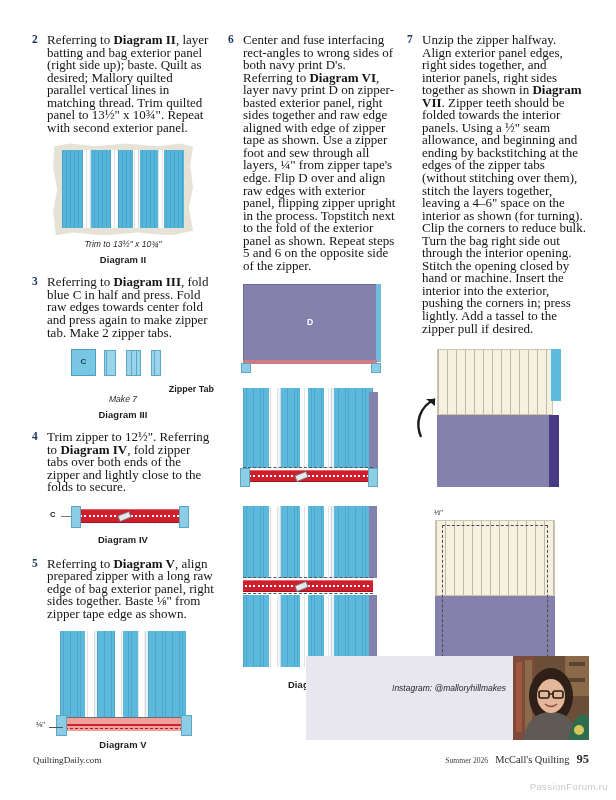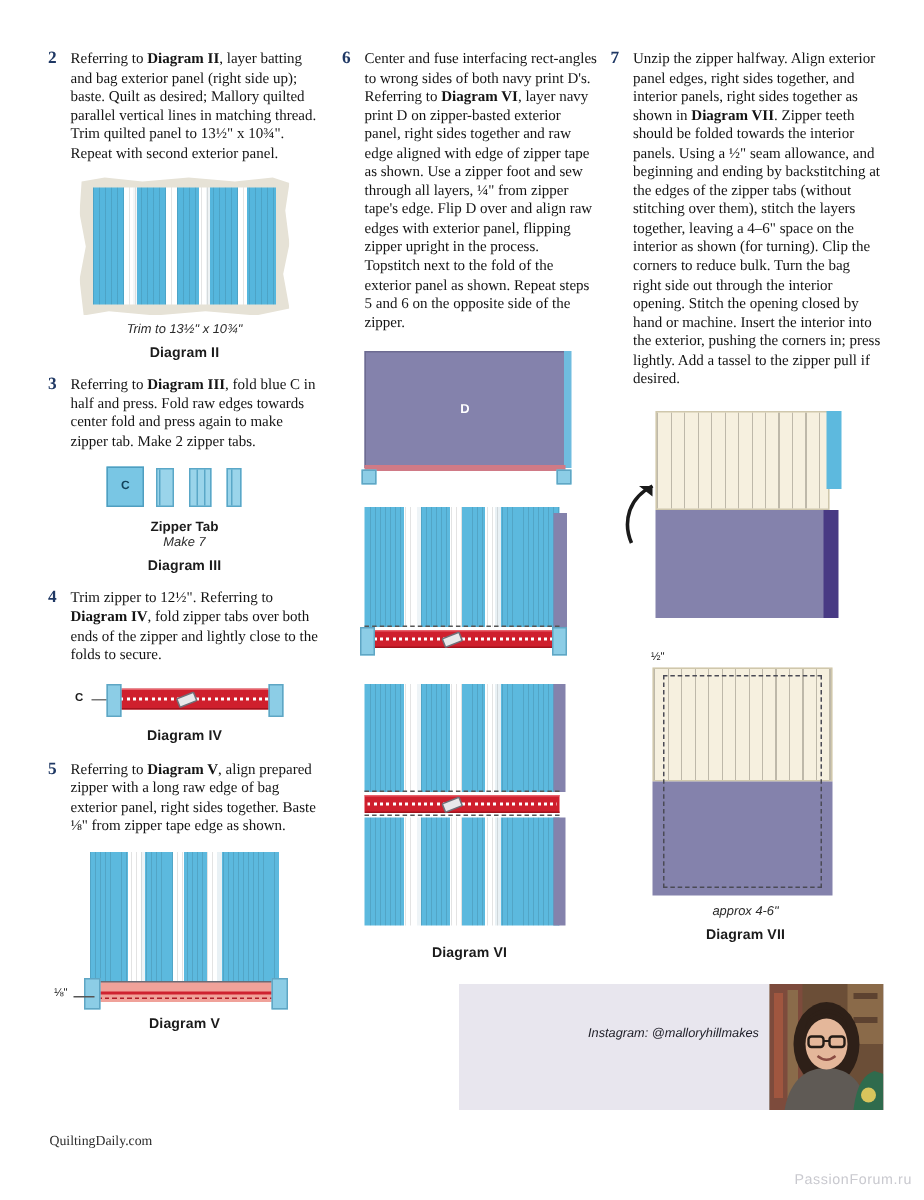--- a/index.html
+++ b/index.html
@@ -17,41 +17,41 @@
   .col-3{left:407px;width:180px;}
 
   
   .step{position:relative;padding-left:15px;margin-bottom:4px;}
   .step-num{
     position:absolute;left:0;top:-1px;
     font-family:"Liberation Serif", serif;
     font-weight:bold;font-size:11.5px;color:#1f3864;
   }
   .step-body{
-    font-size:10px;line-height:12.55px;text-align:left;
+    font-size:13px;line-height:12.55px;text-align:left;
     font-family:"Liberation Serif", serif;
     color:#141414;
   }
   .step-body b{font-weight:bold;}
 
   
   .dia-wrap{position:relative;margin:7px 0 5px 0;text-align:center;}
   .dia-cap{
     font-family:"Liberation Sans", sans-serif;
     font-weight:bold;font-size:9.4px;color:#1b1b1b;
     text-align:center;margin-top:5px;letter-spacing:.1px;
   }
   .dia-sub{
     font-family:"Liberation Sans", sans-serif;
     font-style:italic;font-size:8.6px;color:#2a2a2a;
     text-align:center;margin-top:4px;
   }
   .dia-sub-b{
     font-family:"Liberation Sans", sans-serif;
-    font-weight:bold;font-size:9px;color:#1b1b1b;text-align:center;
+    font-weight:bold;font-size:9px;color:#1b1b1b;text-align:right;
   }
   .lbl-small{
     font-family:"Liberation Sans", sans-serif;
     font-size:7.6px;color:#1b1b1b;position:absolute;
   }
 
   
   .quilt{
     position:relative;
     background:
@@ -340,15 +340,20 @@
         <rect x="26" y="35" width="10" height="7" rx="2" fill="none" stroke="#241c16" stroke-width="1.6"></rect>
         <rect x="40" y="35" width="10" height="7" rx="2" fill="none" stroke="#241c16" stroke-width="1.6"></rect>
         <line x1="36" y1="38" x2="40" y2="38" stroke="#241c16" stroke-width="1.4"></line>
 
         <path d="M32 48 Q38 53, 44 48" stroke="#8a4c42" stroke-width="1.6" fill="none"></path>
       </svg>
     </div>
   </div>
 
   <div class="foot-left">QuiltingDaily.com</div>
+  <div class="foot-right">
+    <span class="foot-issue">Summer 2026</span>
+    <span class="foot-mag">McCall's Quilting</span>
+    <span class="foot-pg">95</span>
+  </div>
   <div class="watermark">PassionForum.ru</div>
 
 </div>
 
 </body></html>

